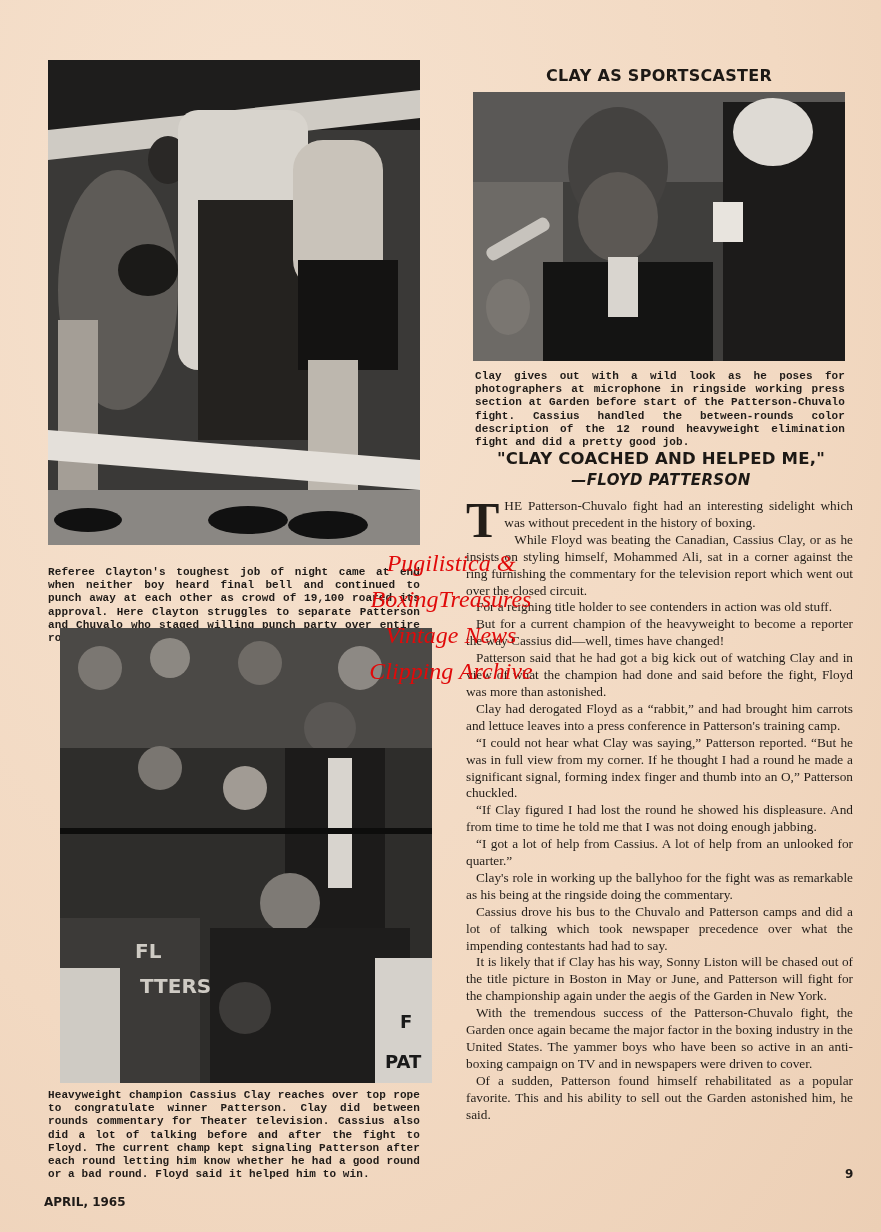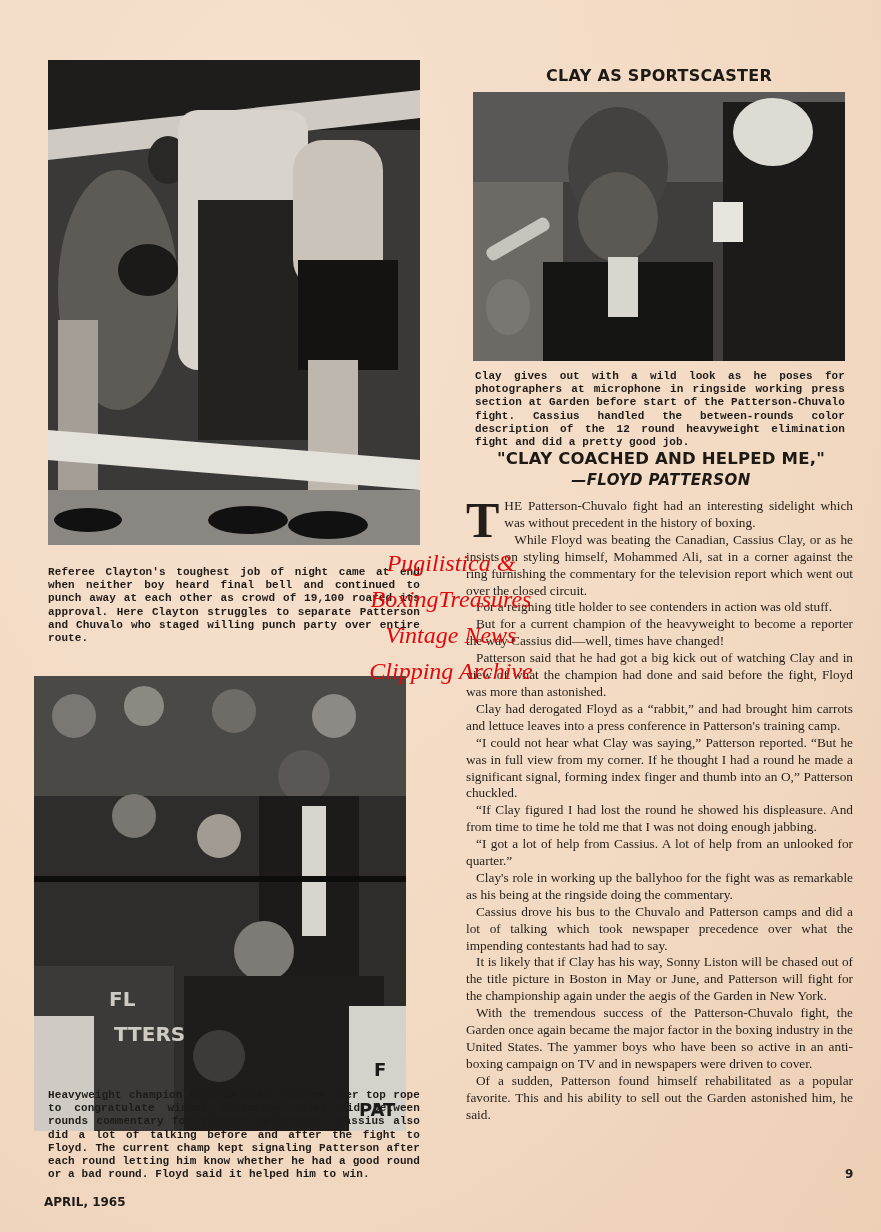--- a/index.html
+++ b/index.html
@@ -50,21 +50,21 @@
       <polygon points="0,370 372,400 372,430 0,400" fill="#e4e0da"></polygon>
       <rect x="0" y="430" width="372" height="55" fill="#8a8783"></rect>
       <ellipse cx="40" cy="460" rx="34" ry="12" fill="#111"></ellipse>
       <ellipse cx="200" cy="460" rx="40" ry="14" fill="#111"></ellipse>
       <ellipse cx="280" cy="465" rx="40" ry="14" fill="#111"></ellipse>
     </svg>
   </div>
 
   <div class="caption" style="left:48px;top:566px;width:372px;">Referee Clayton's toughest job of night came at end when neither boy heard final bell and continued to punch away at each other as crowd of 19,100 roared its approval. Here Clayton struggles to separate Patterson and Chuvalo who staged willing punch party over entire route.</div>
 
-  <div class="photo" style="left:34px;top:628px;width:372px;height:455px;margin-top:48px;">
+  <div class="photo" style="left:60px;top:628px;width:372px;height:455px;">
     <svg viewBox="0 0 372 455" preserveAspectRatio="none">
       <rect width="372" height="455" fill="#2e2d2b"></rect>
       <rect width="372" height="120" fill="#4b4946"></rect>
       <circle cx="40" cy="40" r="22" fill="#7b7772"></circle>
       <circle cx="110" cy="30" r="20" fill="#8c8882"></circle>
       <circle cx="200" cy="35" r="22" fill="#6f6b66"></circle>
       <circle cx="300" cy="40" r="22" fill="#8d8984"></circle>
       <circle cx="270" cy="100" r="26" fill="#5a5754"></circle>
       <rect x="225" y="120" width="100" height="200" fill="#1c1b1a"></rect>
       <rect x="268" y="130" width="24" height="130" fill="#d8d4ce"></rect>

